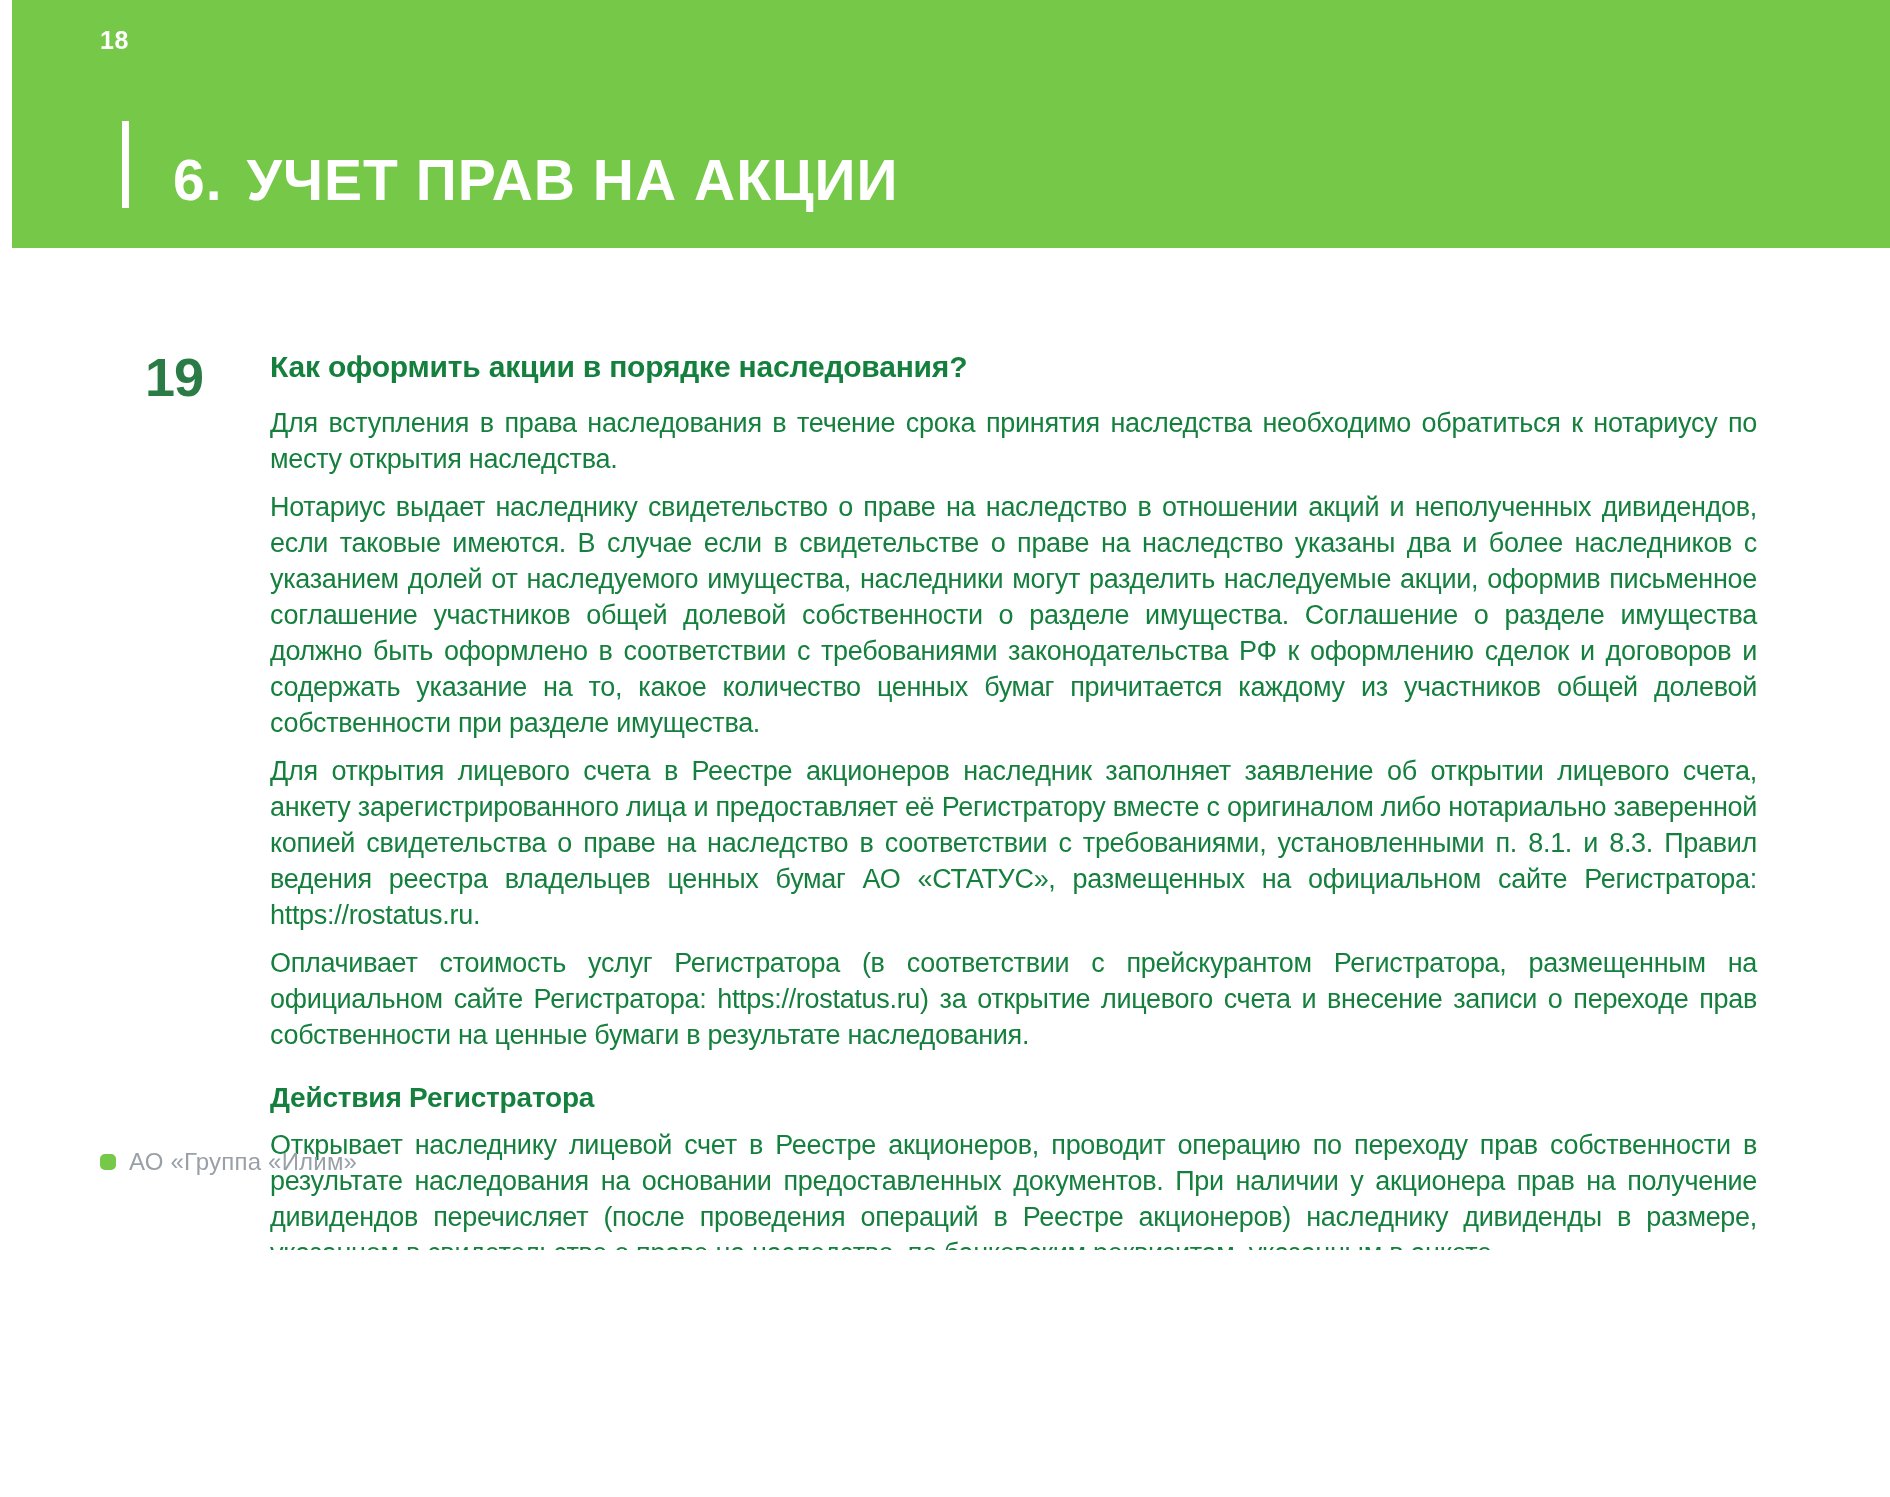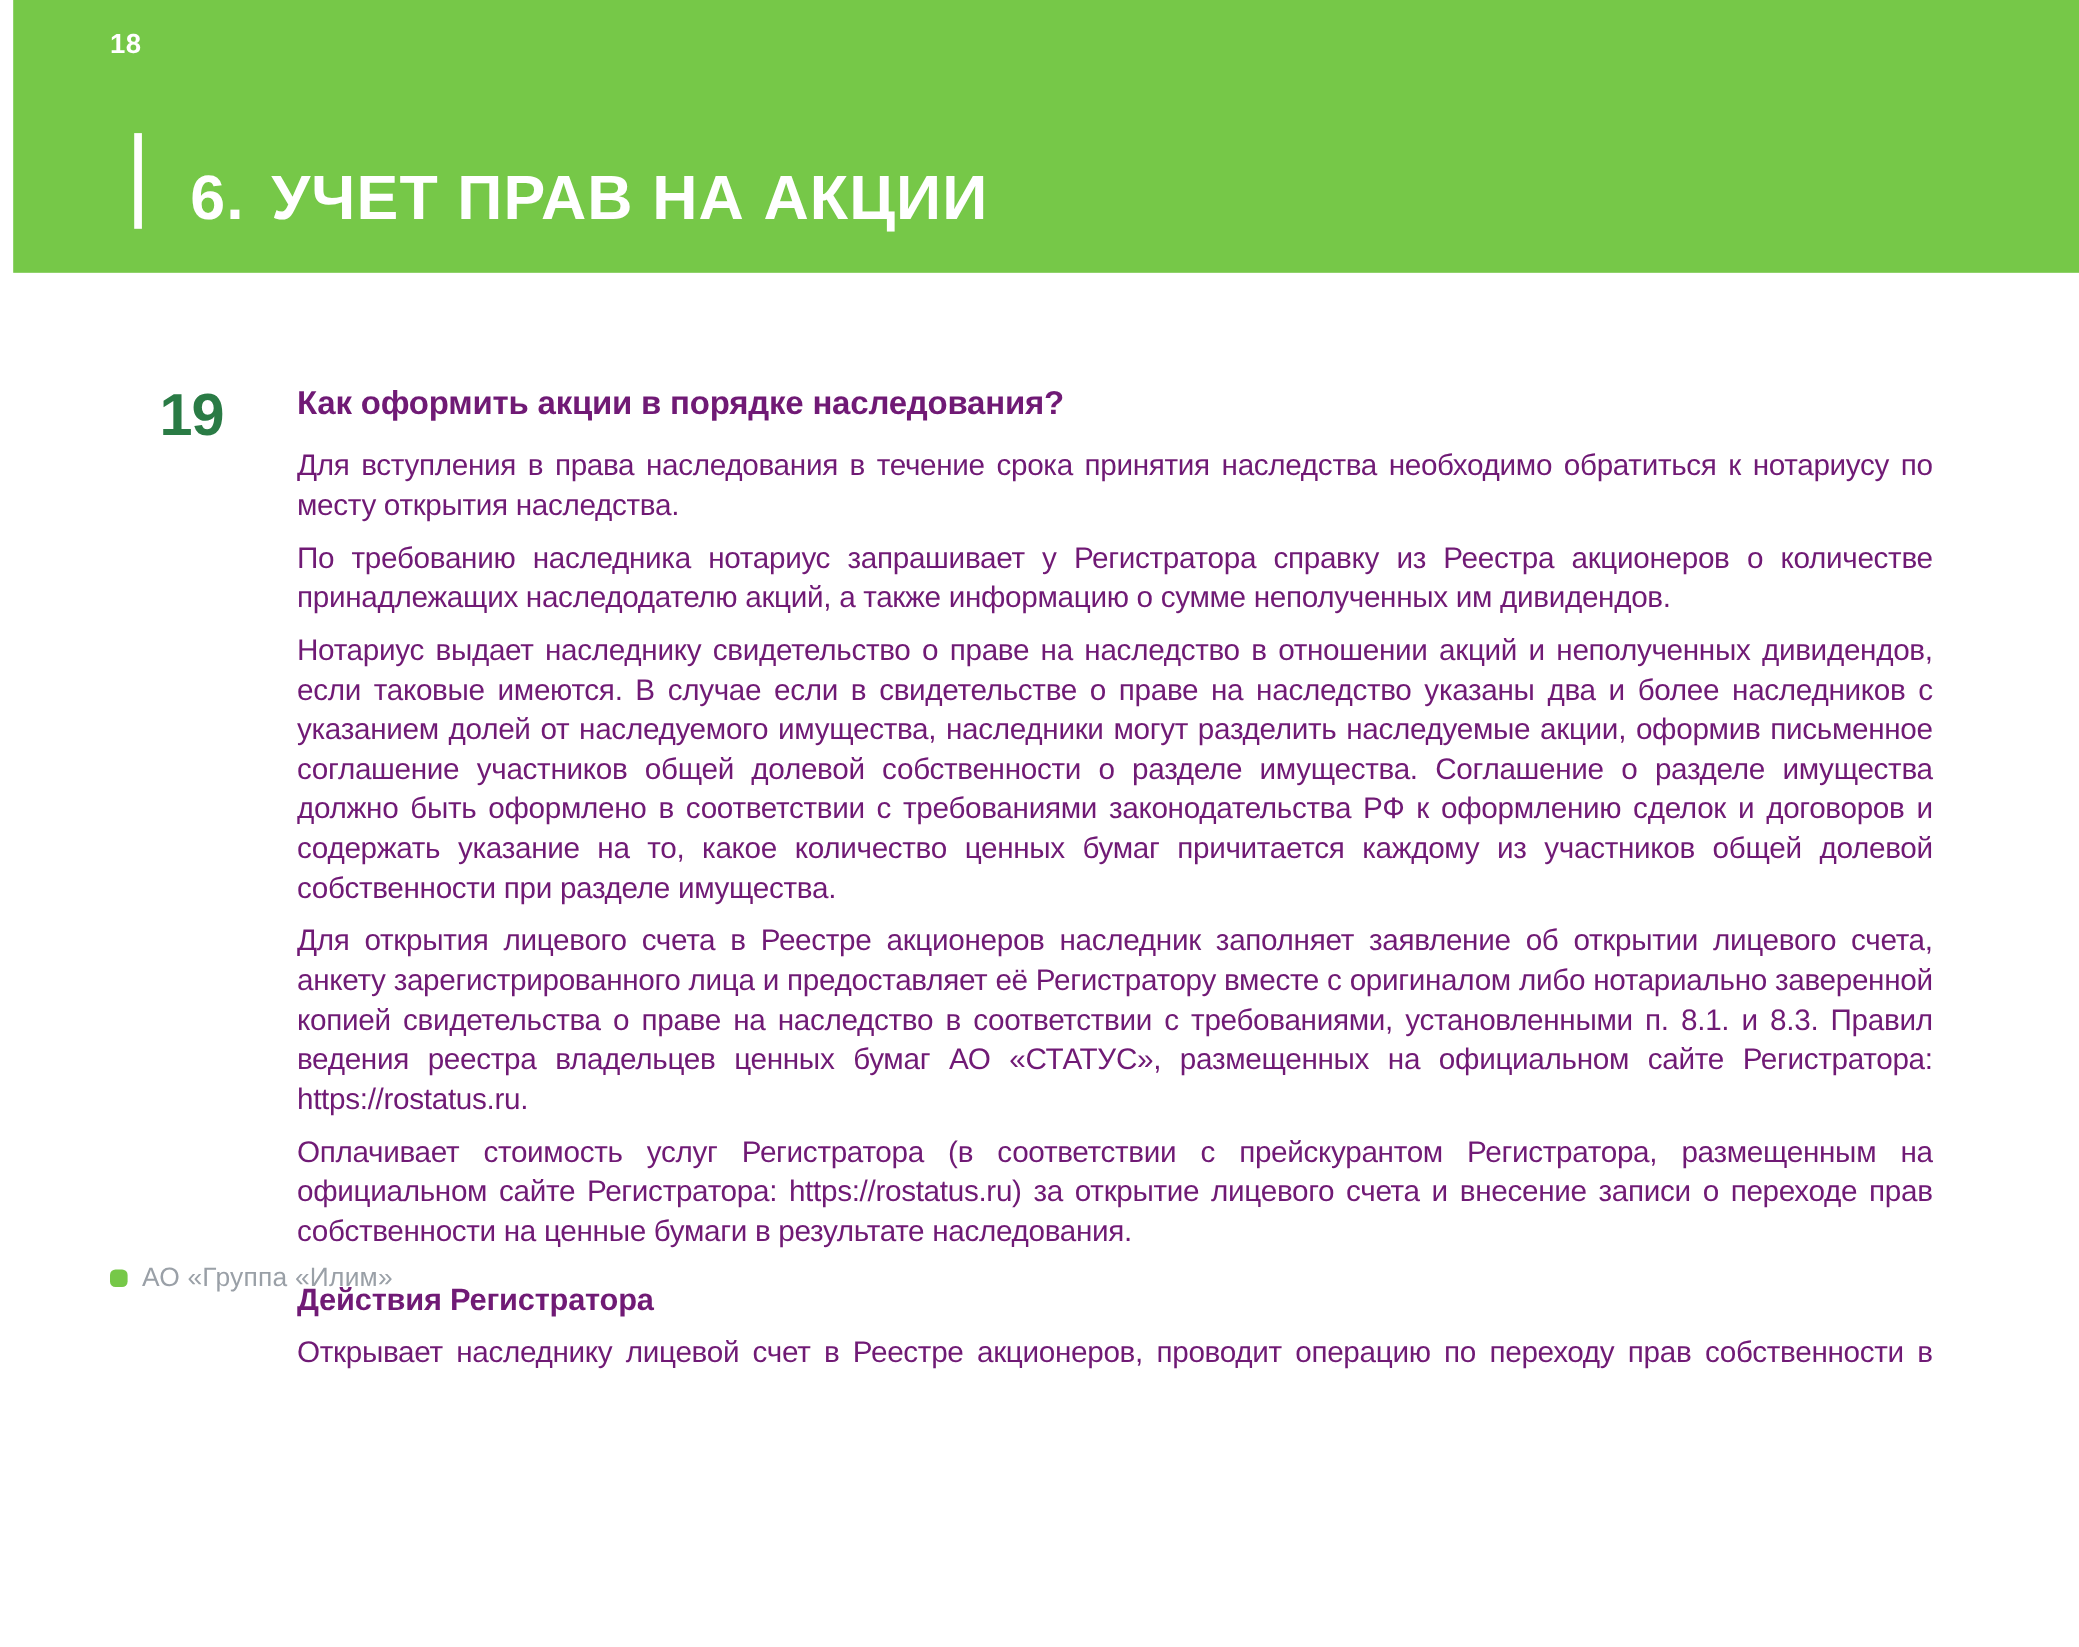--- a/index.html
+++ b/index.html
@@ -69,21 +69,21 @@
   }
   .q-number {
     color: #2a7b45;
     font-size: 54px;
     font-weight: bold;
     line-height: 1;
     margin-top: 2px;
     letter-spacing: -1px;
   }
   .q-body {
-    color: #701a75;
+    color: #15803d;
     font-size: 27px;
     line-height: 36px;
     letter-spacing: -0.3px;
     text-align: justify;
     hyphens: manual;
   }
   .question-heading {
     margin: 0 0 19px 0;
     font-size: 30px;
     line-height: 38px;
@@ -138,21 +138,20 @@
     </div>
   </header>
 
   <main class="content">
     <div class="q-number">19</div>
 
     <div class="q-body">
       <h2 class="question-heading">Как оформить акции в порядке наследования?</h2>
       <p>Для вступления в права наследования в течение срока принятия наследства необходимо обратиться к нотариусу по месту открытия наследства.</p>
 
-      <p>По требованию наследника нотариус запрашивает у Регистратора справку из Реестра акционеров о количестве принадлежащих наследодателю акций, а также информацию о сумме неполученных им дивидендов.</p>
       <p>Нотариус выдает наследнику свидетельство о праве на наследство в отношении акций и неполученных дивидендов, если таковые имеются. В случае если в свидетельстве о праве на наследство указаны два и более наследников с указанием долей от наследуе­мого имущества, наследники могут разделить наследуемые акции, оформив письменное соглашение участников общей долевой собственности о разделе имущества. Соглашение о разделе имущества должно быть оформлено в соответствии с требованиями законодательства РФ к оформлению сделок и договоров и содержать указание на то, какое количество ценных бумаг причитается каждому из участников общей долевой собственности при разделе имущества.</p>
 
       <p>Для открытия лицевого счета в Реестре акционеров наследник заполняет заявление об открытии лицевого счета, анкету зареги­стрированного лица и предоставляет её Регистратору вместе с оригиналом либо нотариально заверенной копией свидетельства о праве на наследство в соответствии с требованиями, установленными п. 8.1. и 8.3. Правил ведения реестра владельцев ценных бумаг АО «СТАТУС», размещенных на официальном сайте Регистратора: https://rostatus.ru.</p>
       <p>Оплачивает стоимость услуг Регистратора (в соответствии с прейскурантом Регистратора, размещенным на официальном сайте Регистратора: https://rostatus.ru) за открытие лицевого счета и внесение записи о переходе прав собственности на ценные бумаги в результате наследования.</p>
 
       <h3 class="subsection-heading">Действия Регистратора</h3>
       <p>Открывает наследнику лицевой счет в Реестре акционеров, проводит операцию по переходу прав собственности в результате насле­дования на основании предоставленных документов. При наличии у акционера прав на получение дивидендов перечисляет (после проведения операций в Реестре акционеров) наследнику дивиденды в размере, указанном в свидетельстве о праве на наследство, по банковским реквизитам, указанным в анкете.</p>
     </div>
   </main>
 

